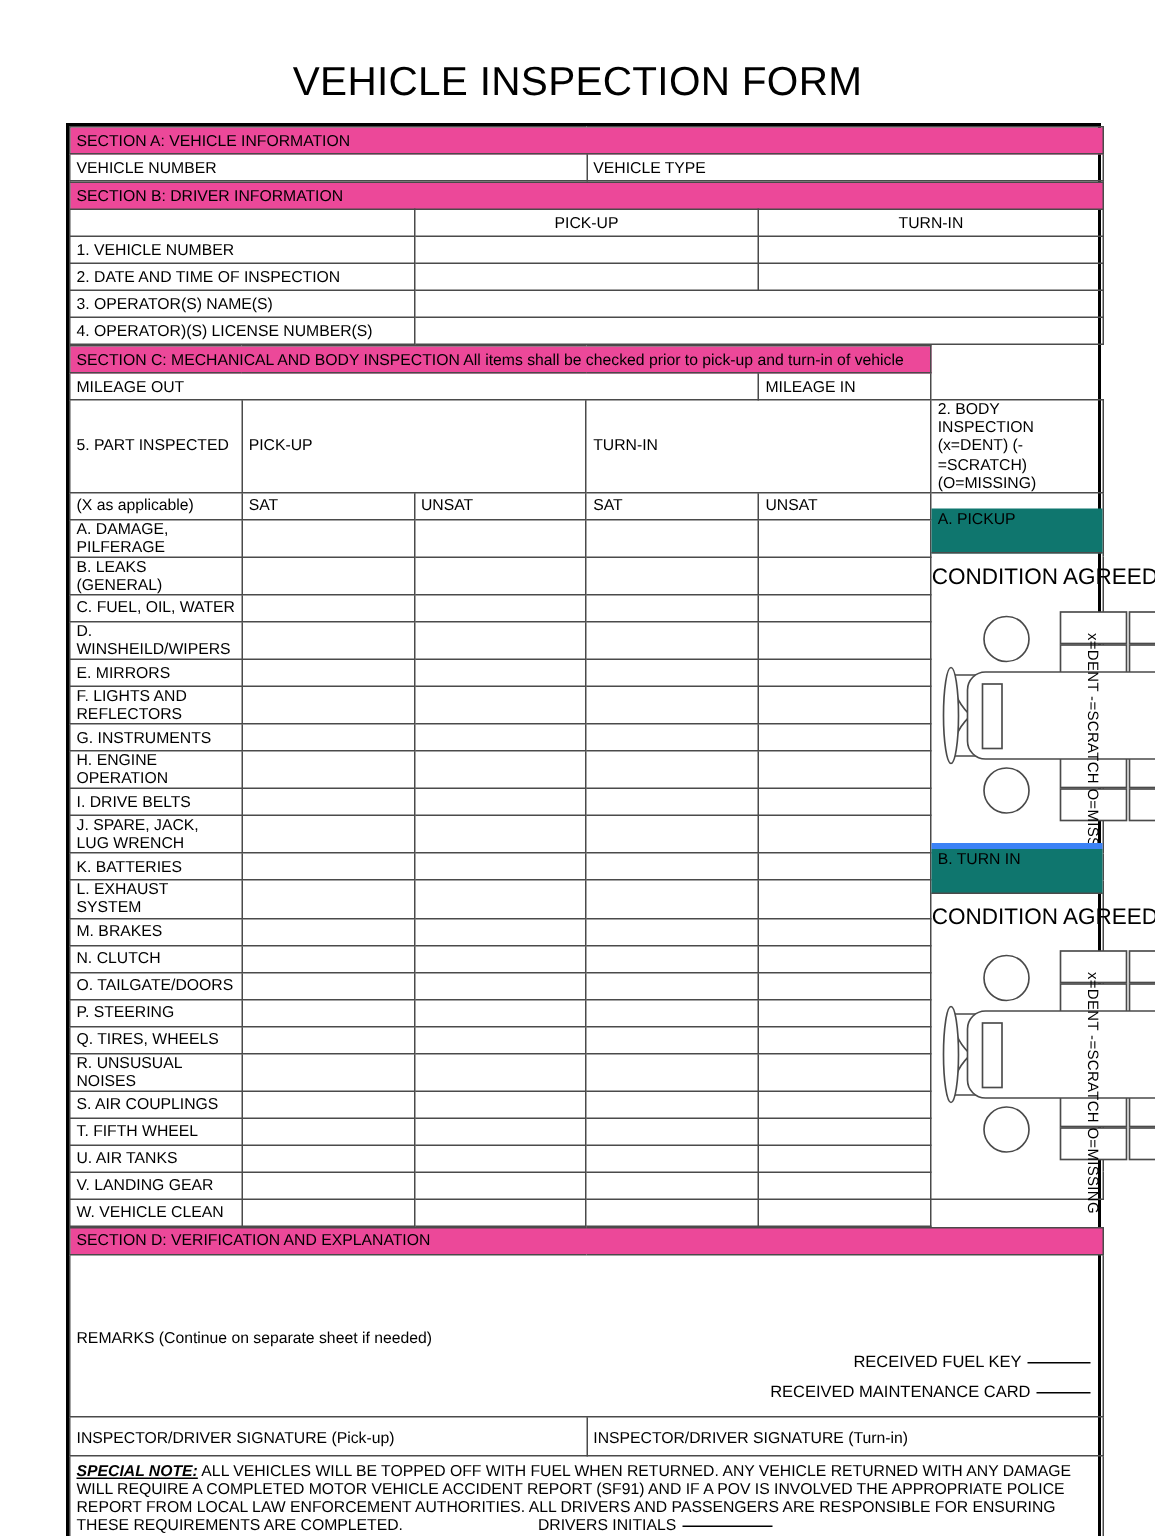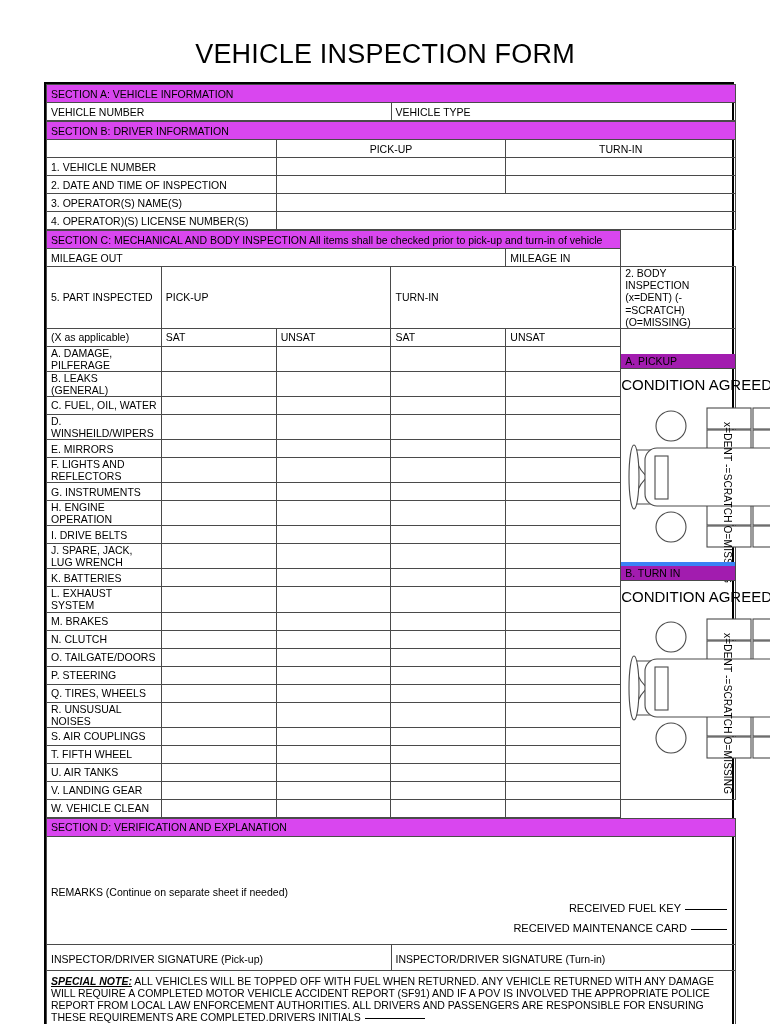--- a/index.html
+++ b/index.html
@@ -29,42 +29,42 @@
     border: 1px solid #4a4a4a;
     font-size: 10.5px;
     padding: 0 4px;
     height: 18px;
     vertical-align: middle;
     line-height: 1.15;
   }
   .outerwrap { border: 2px solid #000; width: 690px; }
 
   td.sec-head {
-    background: #d946ef;
+    background: #ec4899;
     font-size: 10.5px;
     height: 15px;
     padding-left: 4px;
   }
   td.tall { height: 22px; }
   td.ctr { text-align: center; }
 
   .hdr-row td { height: 20px; }
 
   
   td.part { height: 18.6px; }
 
   
   .diagram-cell { padding: 0 !important; vertical-align: top; position: relative; }
   .diagram-box { position: relative; width: 100%; }
   .sub-head {
-    background: #a21caf;
+    background: #0f766e;
     font-size: 10.5px;
     padding: 1px 4px;
     border-bottom: 1px solid #4a4a4a;
-    height: 15px;
+    height: 30px;
     line-height: 13px;
   }
   .cond-line {
     font-size: 15px;
     padding: 7px 0 0 0;
     text-align: center;
     position: relative;
     white-space: nowrap;
   }
   .cond-x { margin-left: 26px; }
@@ -92,21 +92,21 @@
     line-height: 20px;
   }
   .recv-rule { display: inline-block; border-bottom: 1.2px solid #000; vertical-align: 2px; margin-left: 4px; }
   .r1 { width: 42px; }
   .r2 { width: 36px; }
 
   .sig-cell { height: 26px !important; vertical-align: top; padding-top: 3px !important; }
 
   .note-cell { height: 58px !important; vertical-align: top; padding: 3px 4px !important; font-size: 10.3px; line-height: 13.2px; }
   .note-label { font-weight: bold; font-style: italic; text-decoration: underline; }
-  .initials { display: inline-block; }
+  .initials { display: inline-block; margin-left: 90px; }
   .init-rule { display: inline-block; width: 60px; border-bottom: 1.2px solid #000; vertical-align: 2px; margin-left: 4px; }
 
   svg { display: block; }
   .ln { fill: none; stroke: #4a4a4a; stroke-width: 1.1; }
   .ln2 { fill: #ffffff; stroke: #4a4a4a; stroke-width: 1.1; }
 </style>
 </head>
 <body>
 
 <div class="page">

